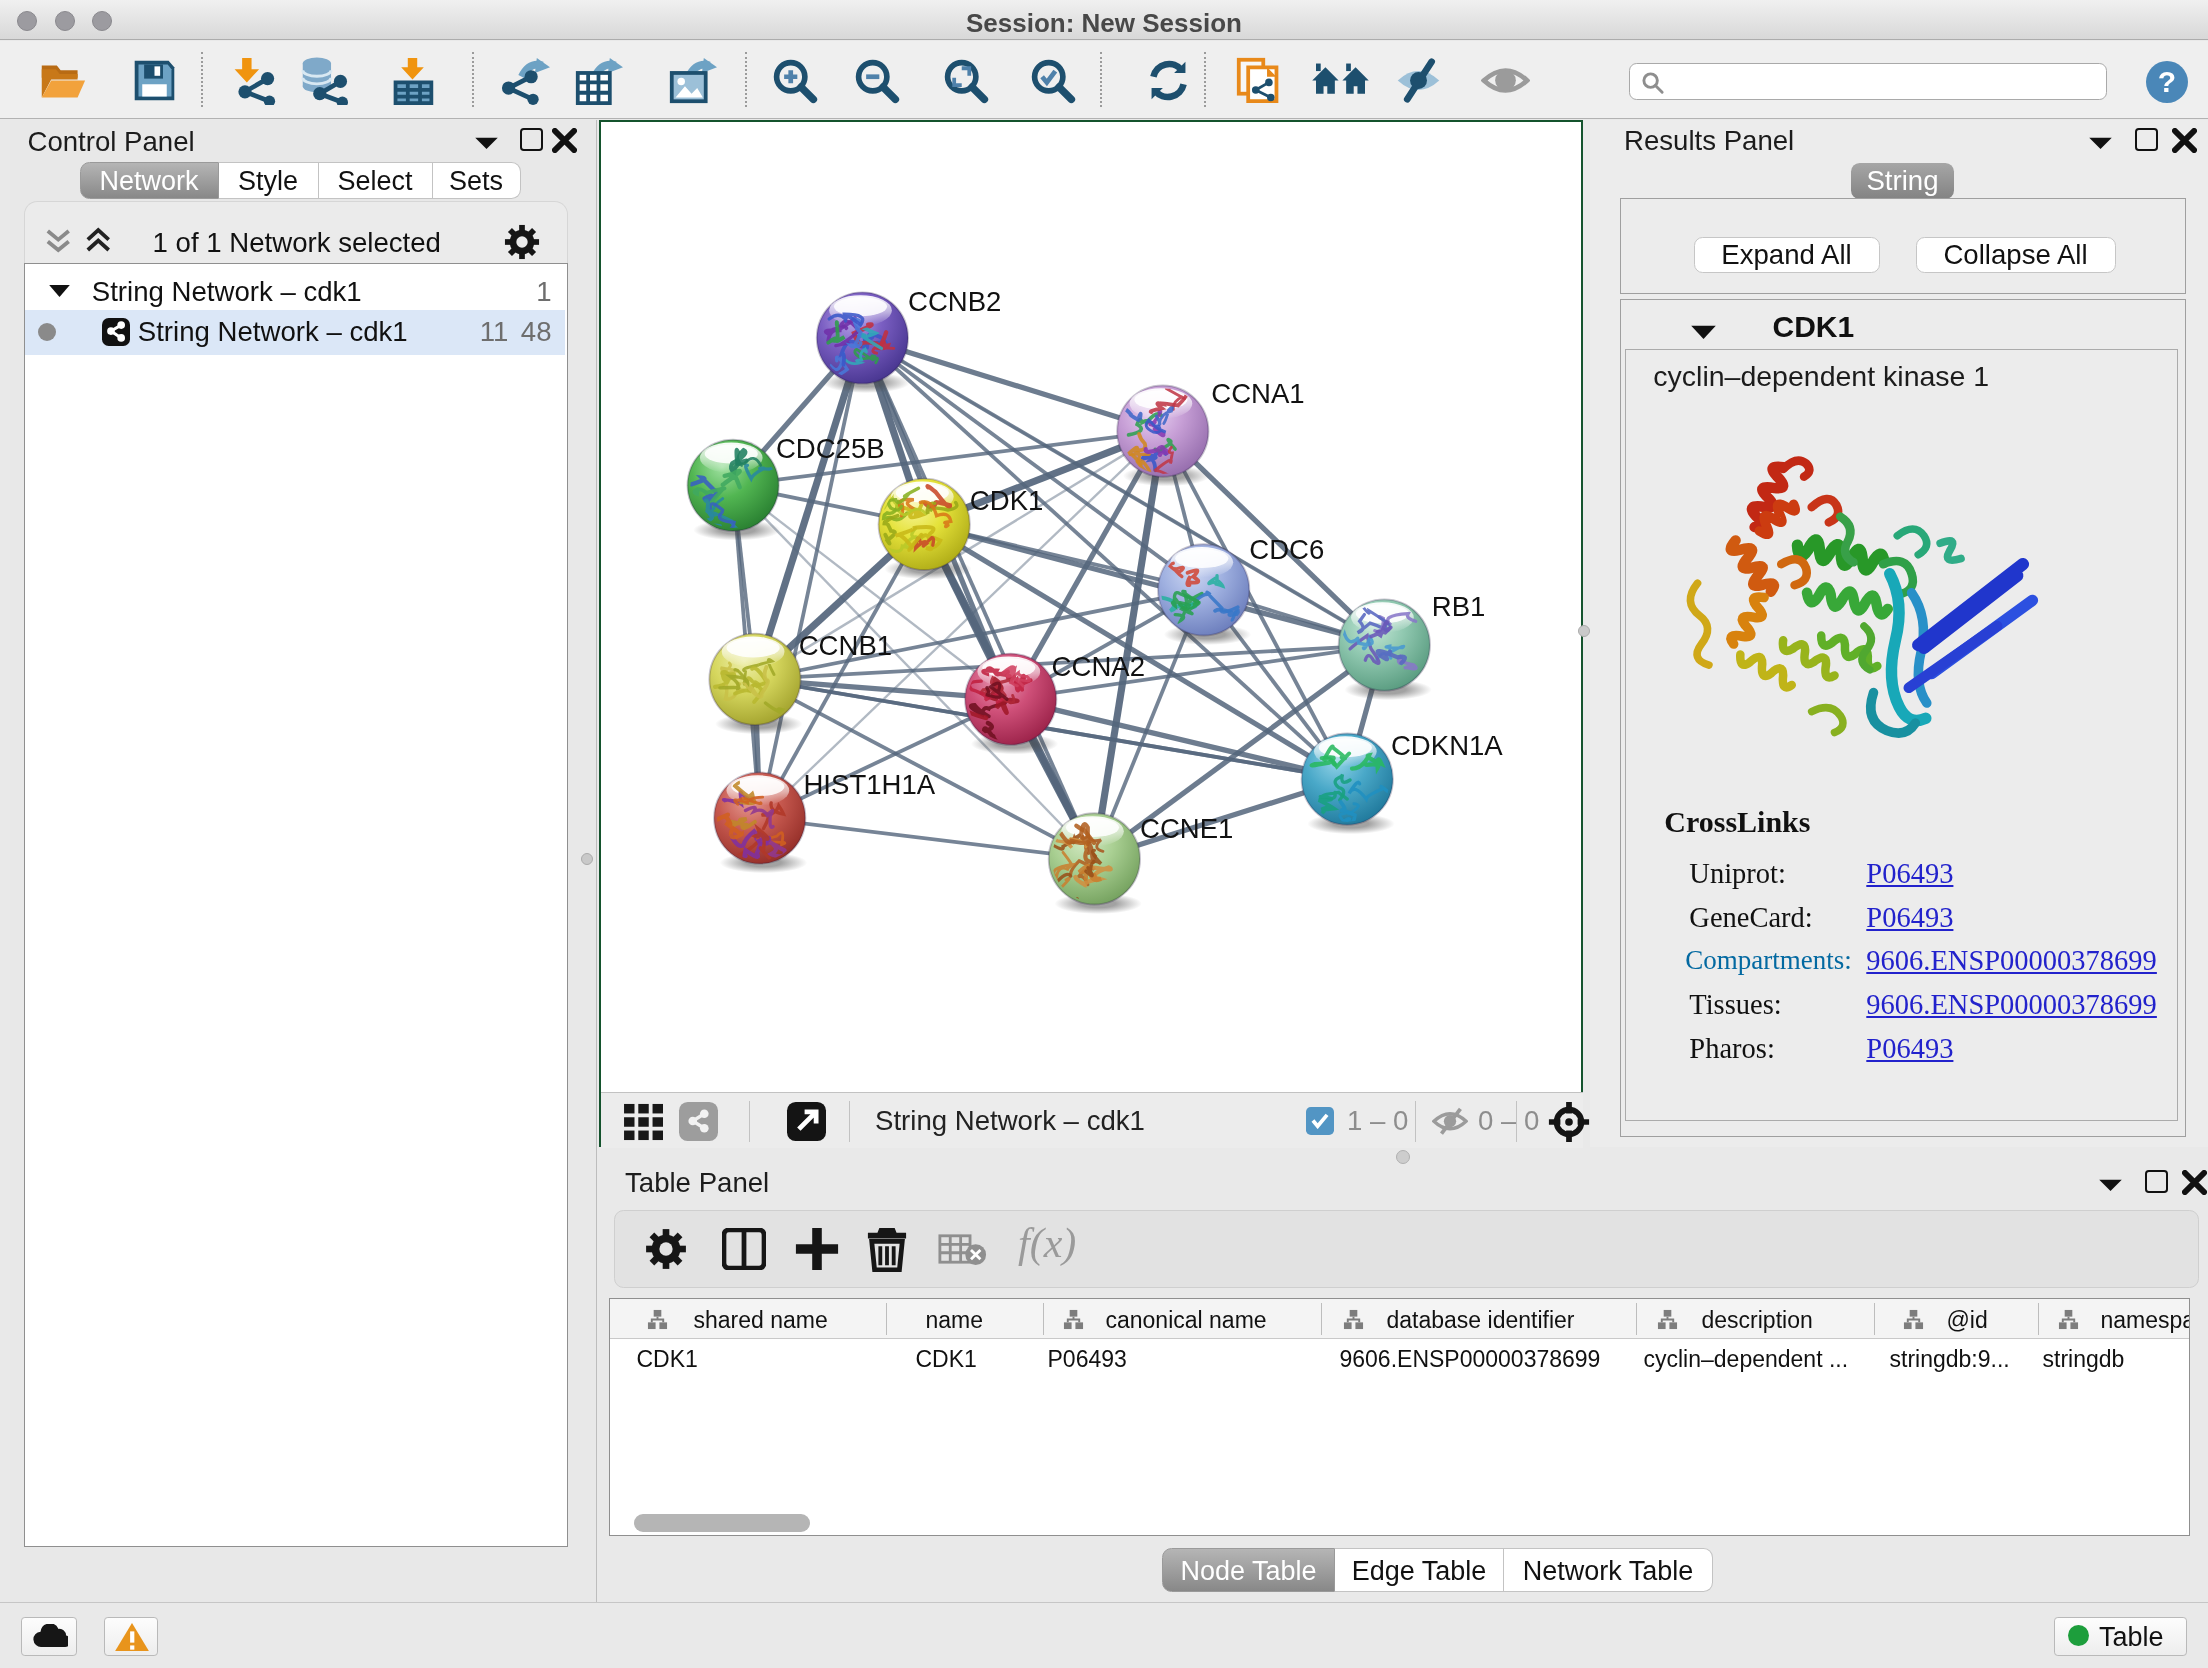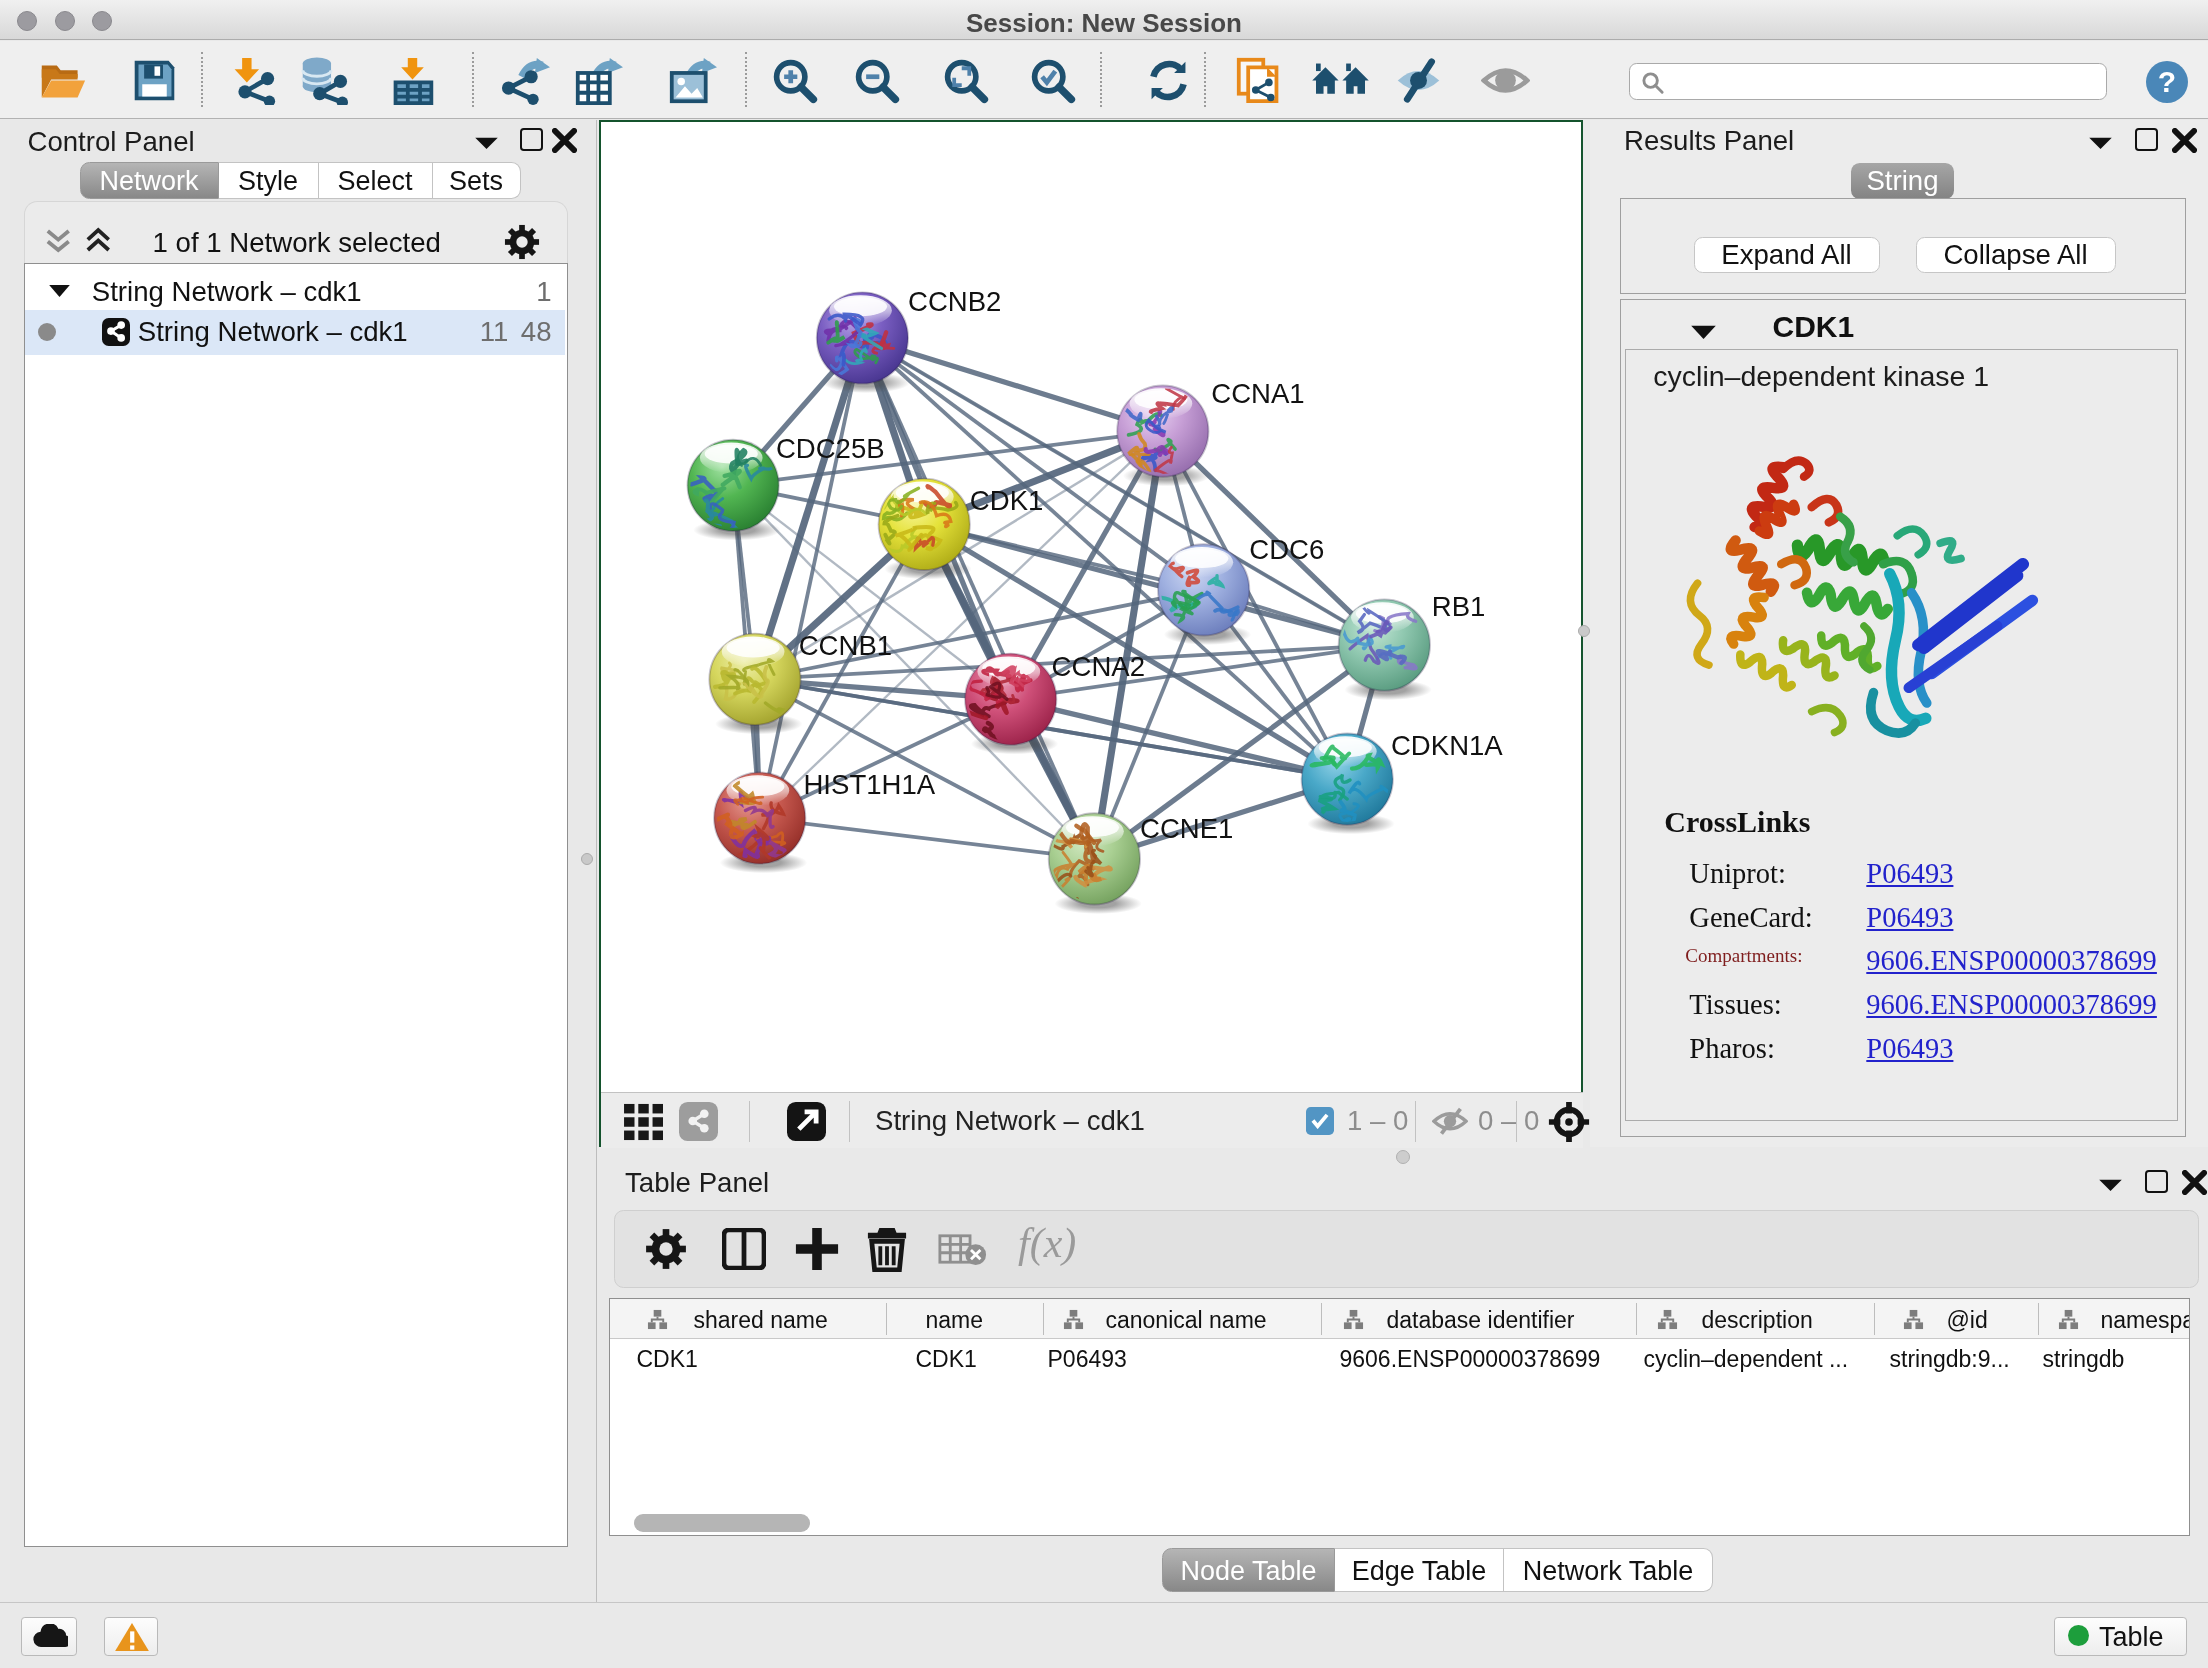--- a/index.html
+++ b/index.html
@@ -709,21 +709,21 @@
 <path d="M252 250 L345 185" stroke="#2840d4" stroke-width="11"></path>
 <path d="M150 275 q20-10 30 4 q8 12-6 18" stroke="#88b020" stroke-width="8"></path>
 <path d="M240 90 q18-14 28 0 q8 12-6 20" stroke="#28a878" stroke-width="8"></path>
 </g>
           </svg>
         <div class="serif" style="position:absolute;left:38px;top:455px;font-size:30px;font-weight:bold;color:#111;">CrossLinks</div>
         <div class="serif" style="position:absolute;left:63px;top:508px;font-size:28.5px;color:#111;">Uniprot:</div>
           <a class="xl serif" style="position:absolute;left:240px;top:508px;font-size:28.5px;">P06493</a>
         <div class="serif" style="position:absolute;left:63px;top:552px;font-size:28.5px;color:#111;">GeneCard:</div>
           <a class="xl serif" style="position:absolute;left:240px;top:552px;font-size:28.5px;">P06493</a>
-        <div class="serif" style="position:absolute;left:59px;top:595px;font-size:19px;color:#7f1d1d;">Compartments:</div>
+        <div class="serif" style="position:absolute;left:59px;top:595px;font-size:27px;color:#0369a1;">Compartments:</div>
           <a class="xl serif" style="position:absolute;left:240px;top:595px;font-size:28.5px;">9606.ENSP00000378699</a>
         <div class="serif" style="position:absolute;left:63px;top:639px;font-size:28.5px;color:#111;">Tissues:</div>
           <a class="xl serif" style="position:absolute;left:240px;top:639px;font-size:28.5px;">9606.ENSP00000378699</a>
         <div class="serif" style="position:absolute;left:63px;top:683px;font-size:28.5px;color:#111;">Pharos:</div>
           <a class="xl serif" style="position:absolute;left:240px;top:683px;font-size:28.5px;">P06493</a>
       </div>
     </div>
   </div>
   <div id="tpanel" class="abs">
     <div class="ptitle" style="position:absolute;left:26px;top:4.8px;">Table Panel</div>

